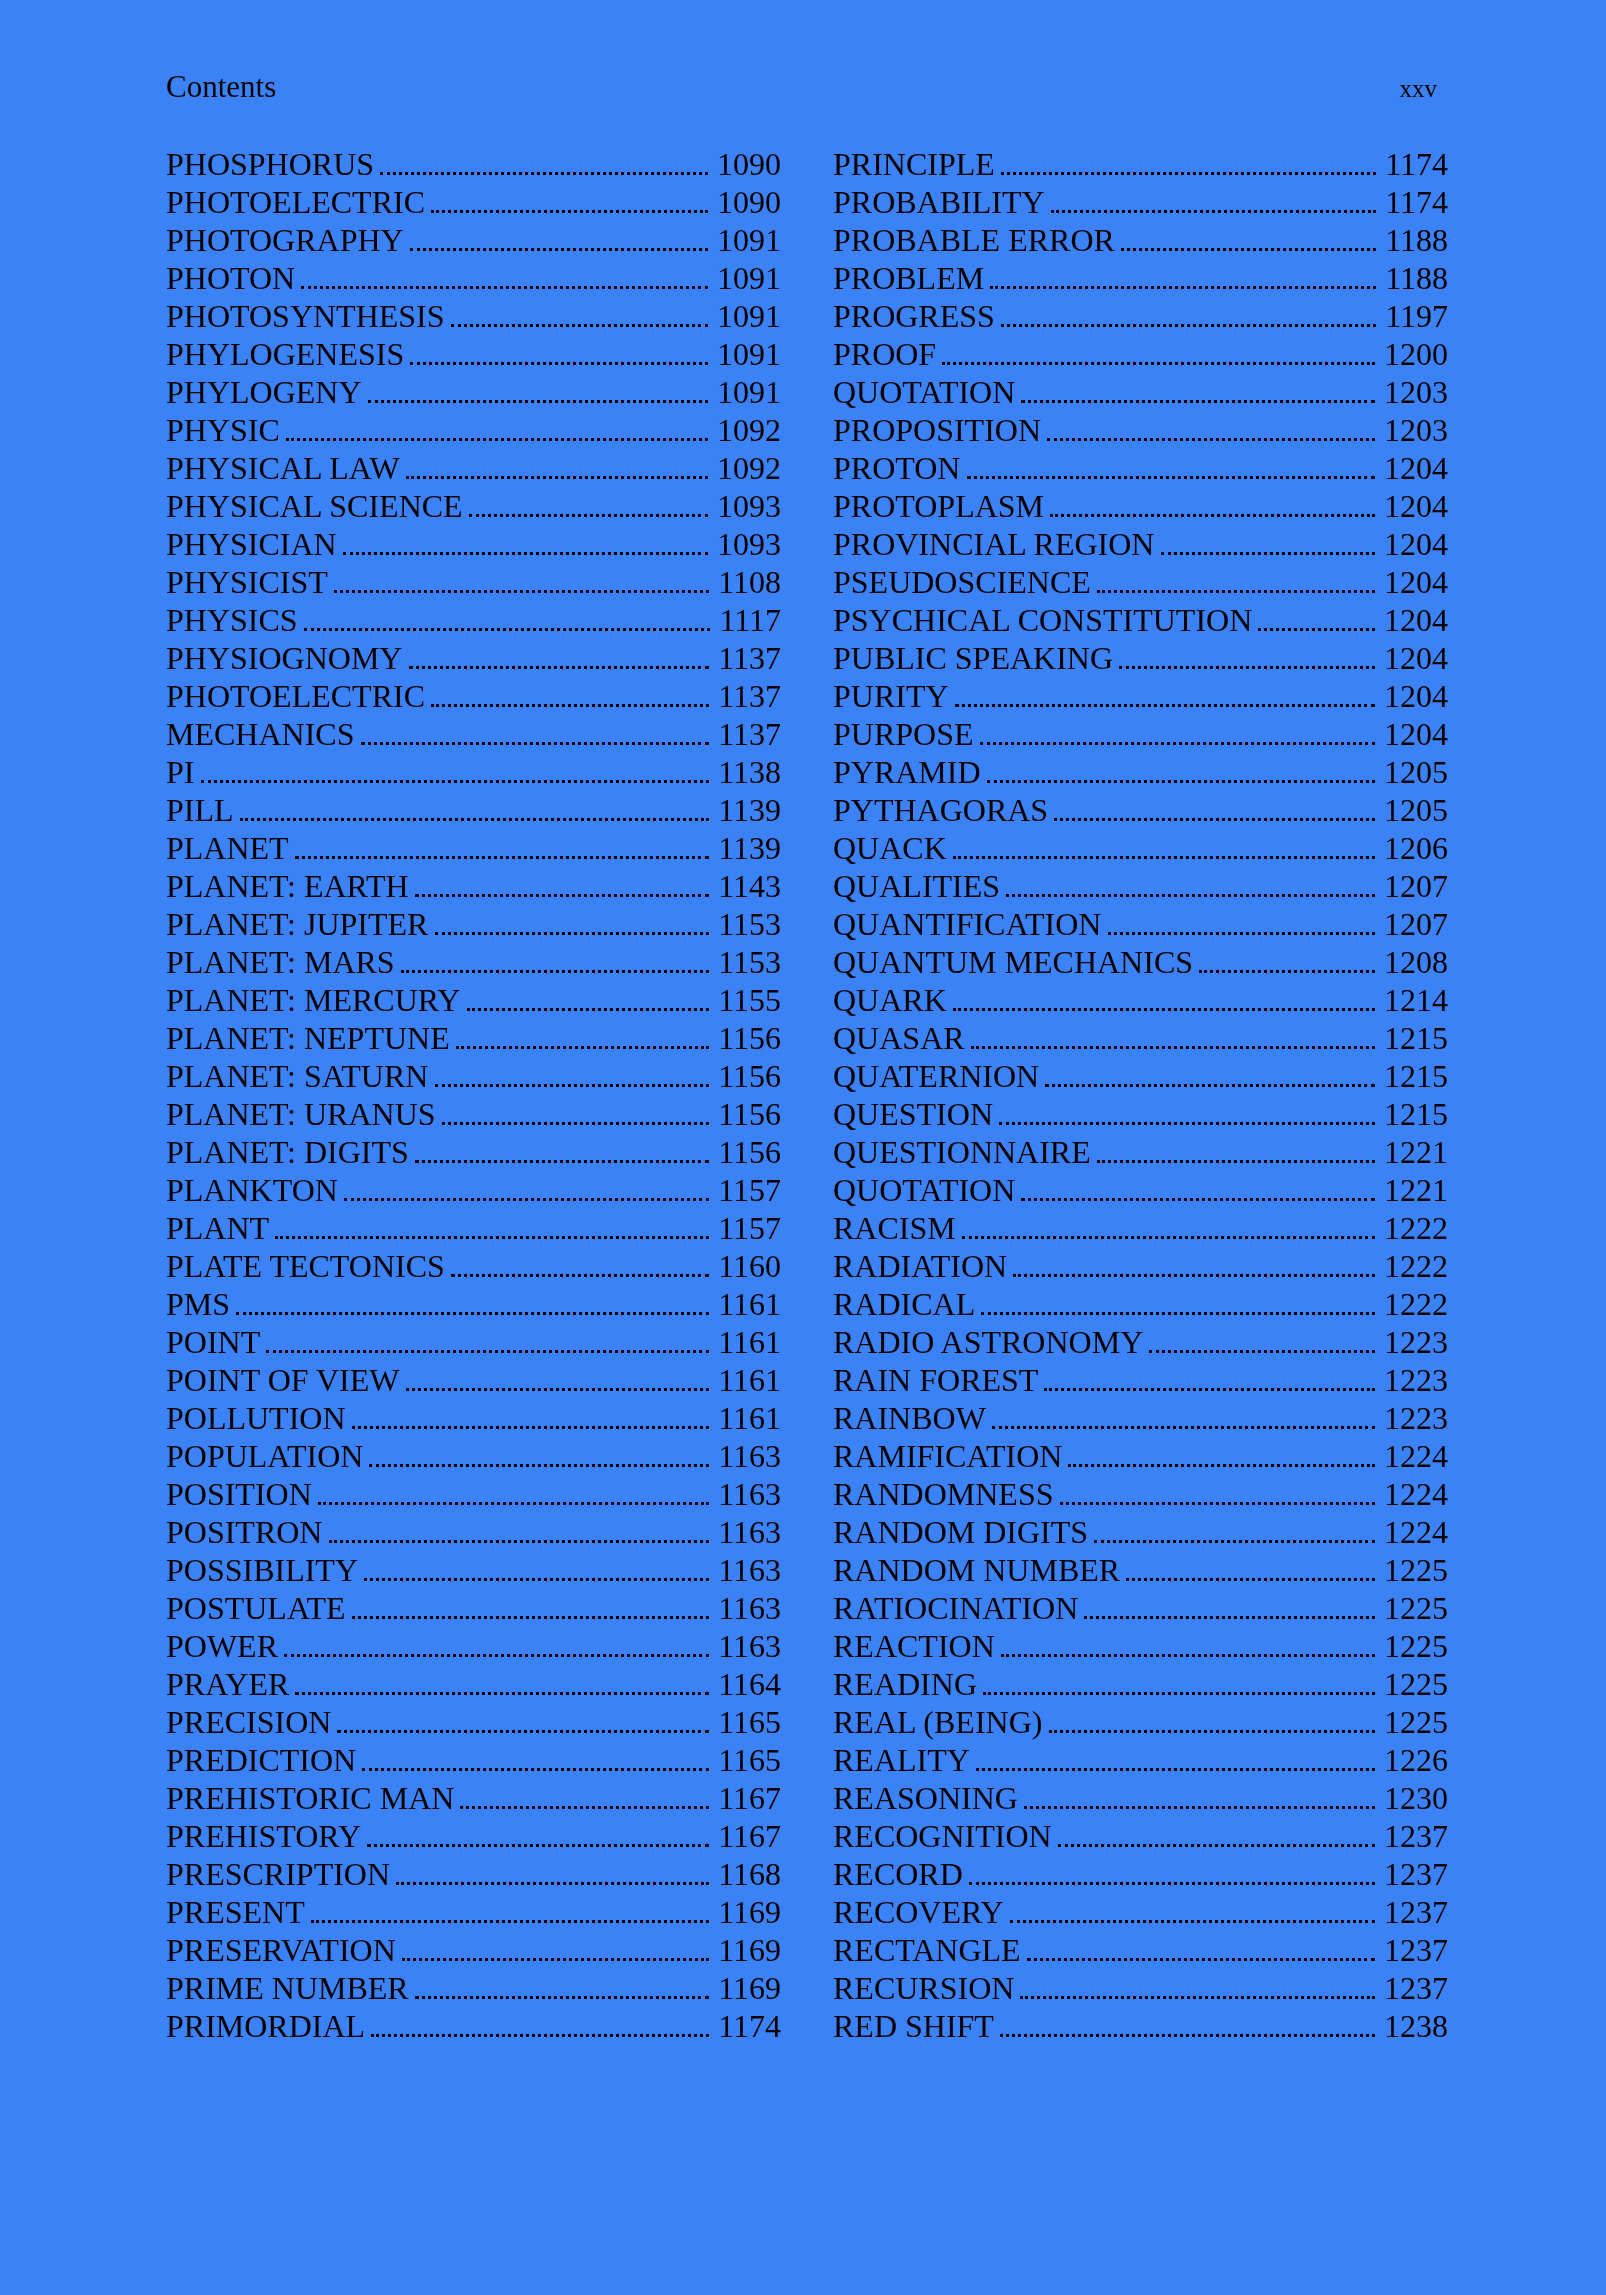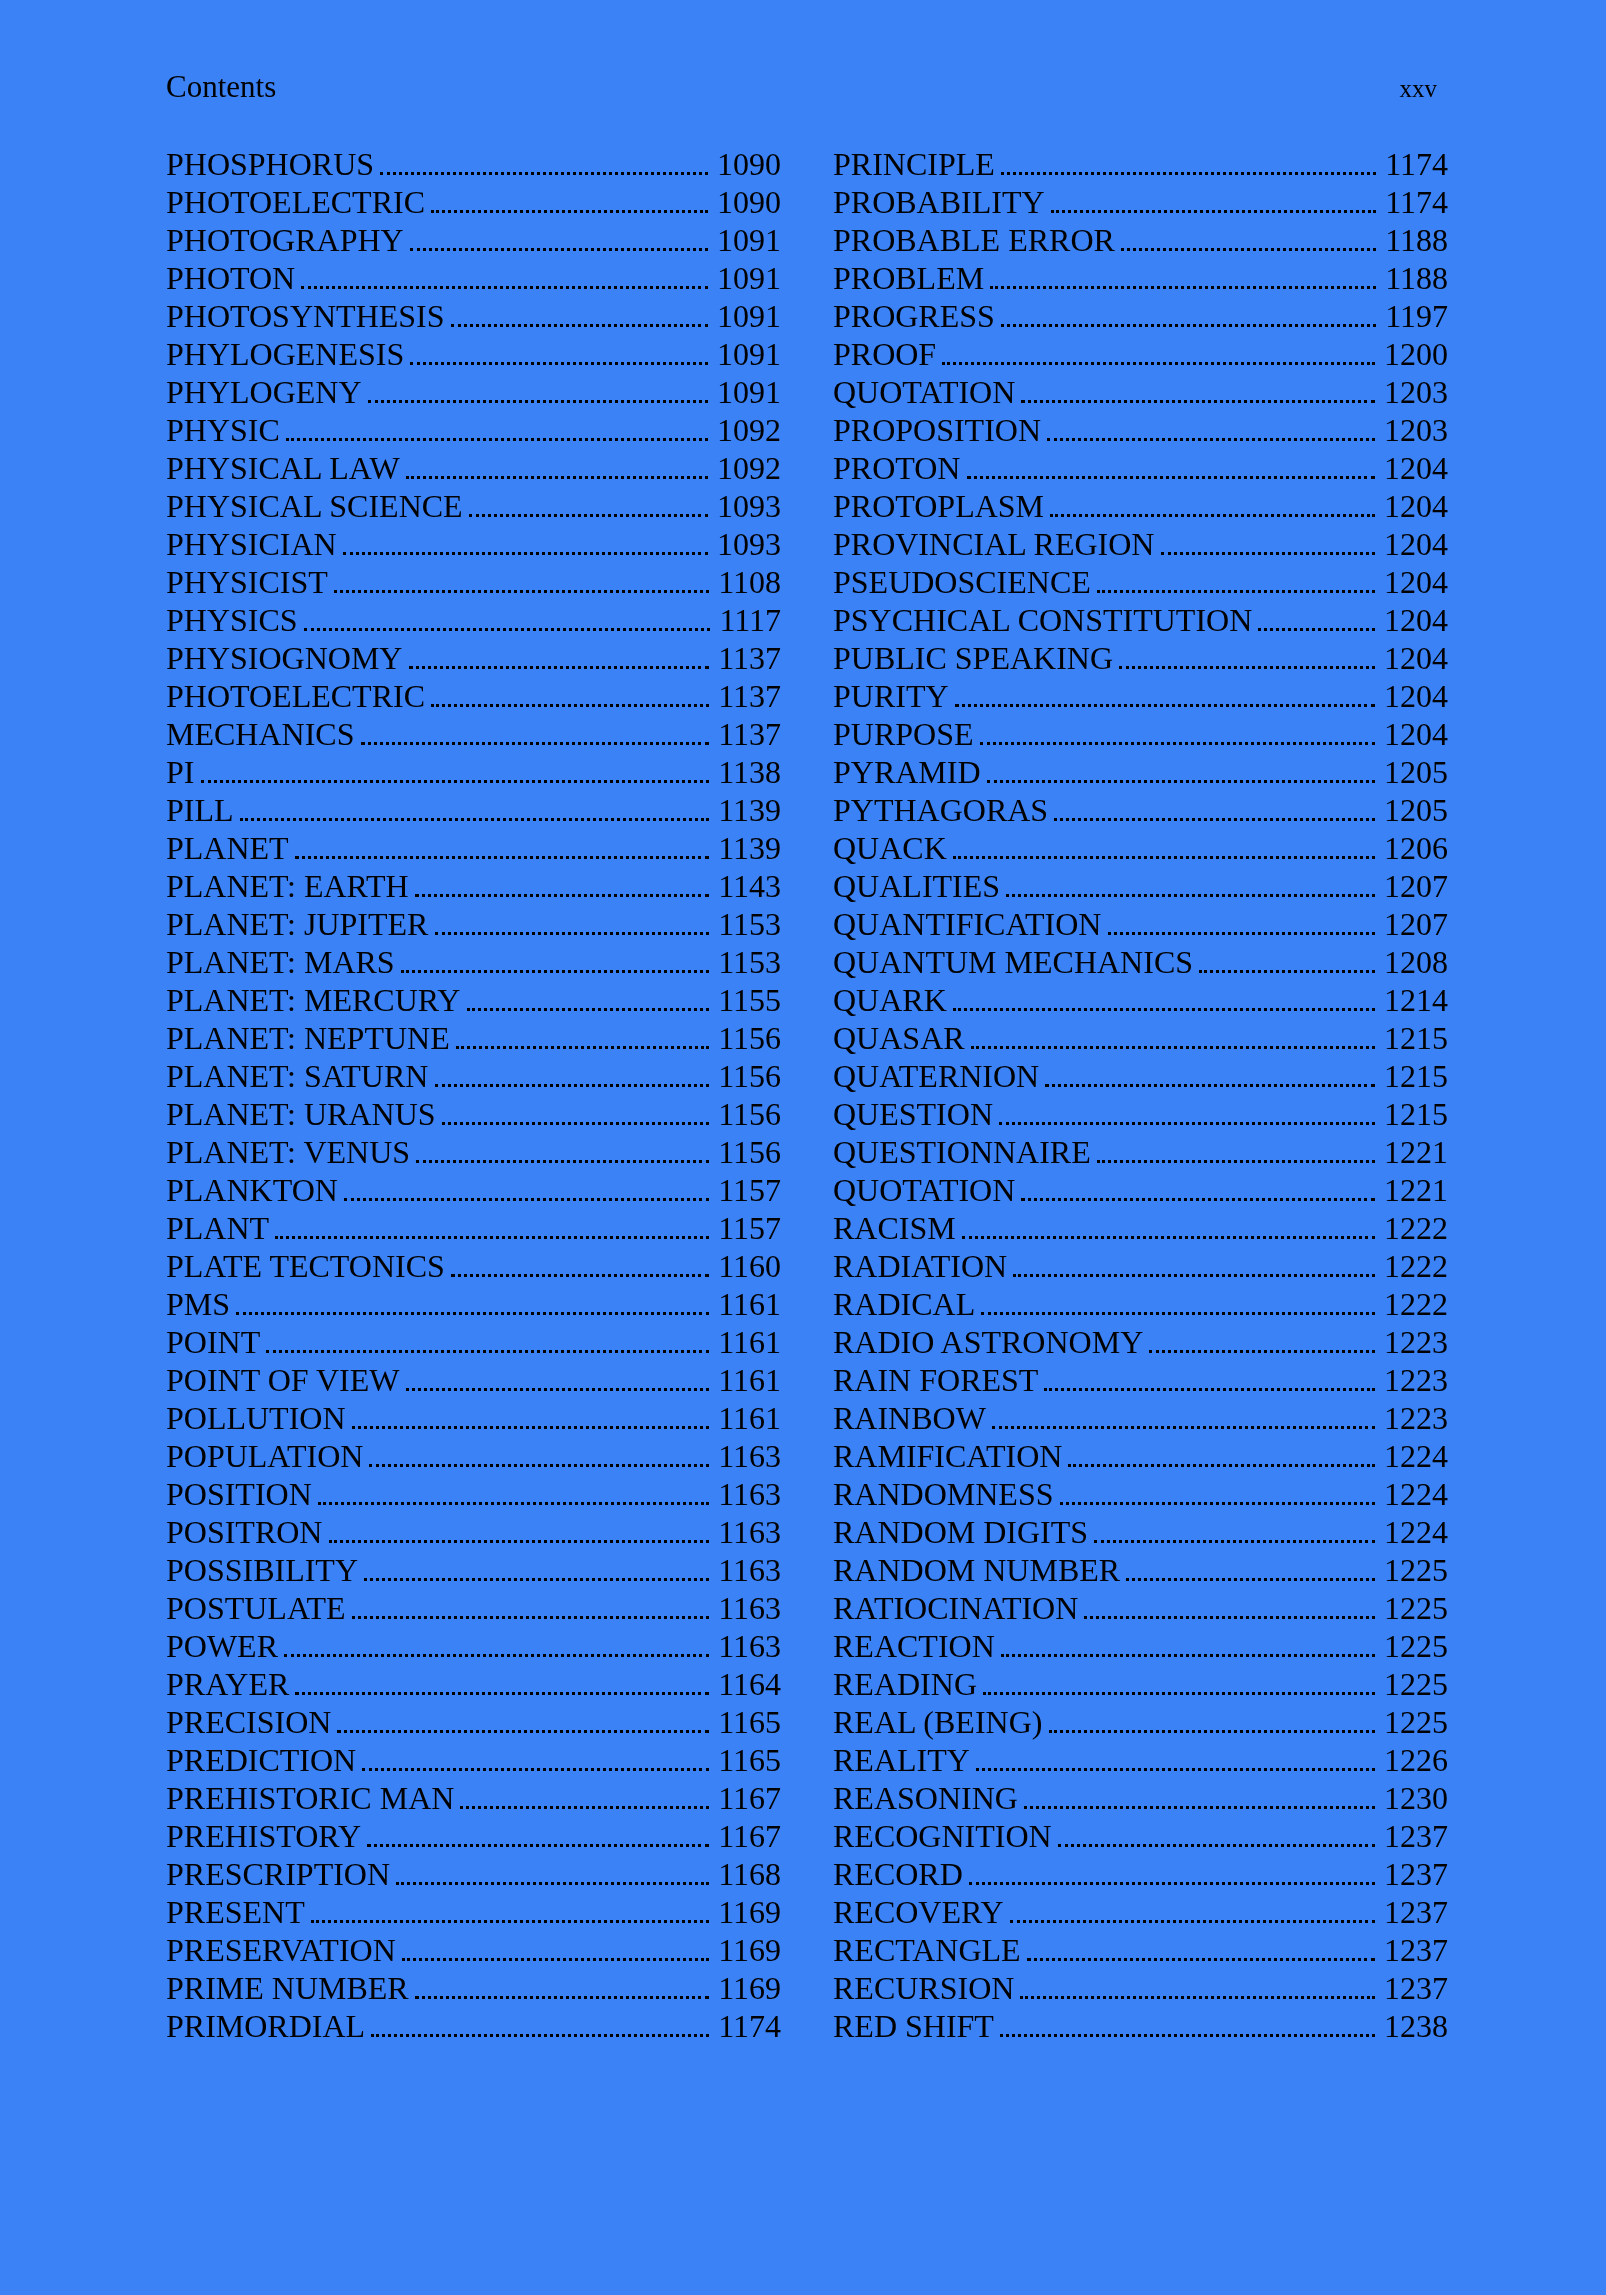--- a/index.html
+++ b/index.html
@@ -196,21 +196,21 @@
           <span class="label">PLANET: SATURN</span>
           <span class="leader"></span>
           <span class="num">1156</span>
         </div>
         <div class="row">
           <span class="label">PLANET: URANUS</span>
           <span class="leader"></span>
           <span class="num">1156</span>
         </div>
         <div class="row">
-          <span class="label">PLANET: VENUS</span>
+          <span class="label">PLANET: DIGITS</span>
           <span class="leader"></span>
           <span class="num">1156</span>
         </div>
         <div class="row">
           <span class="label">PLANKTON</span>
           <span class="leader"></span>
           <span class="num">1157</span>
         </div>
         <div class="row">
           <span class="label">PLANT</span>

